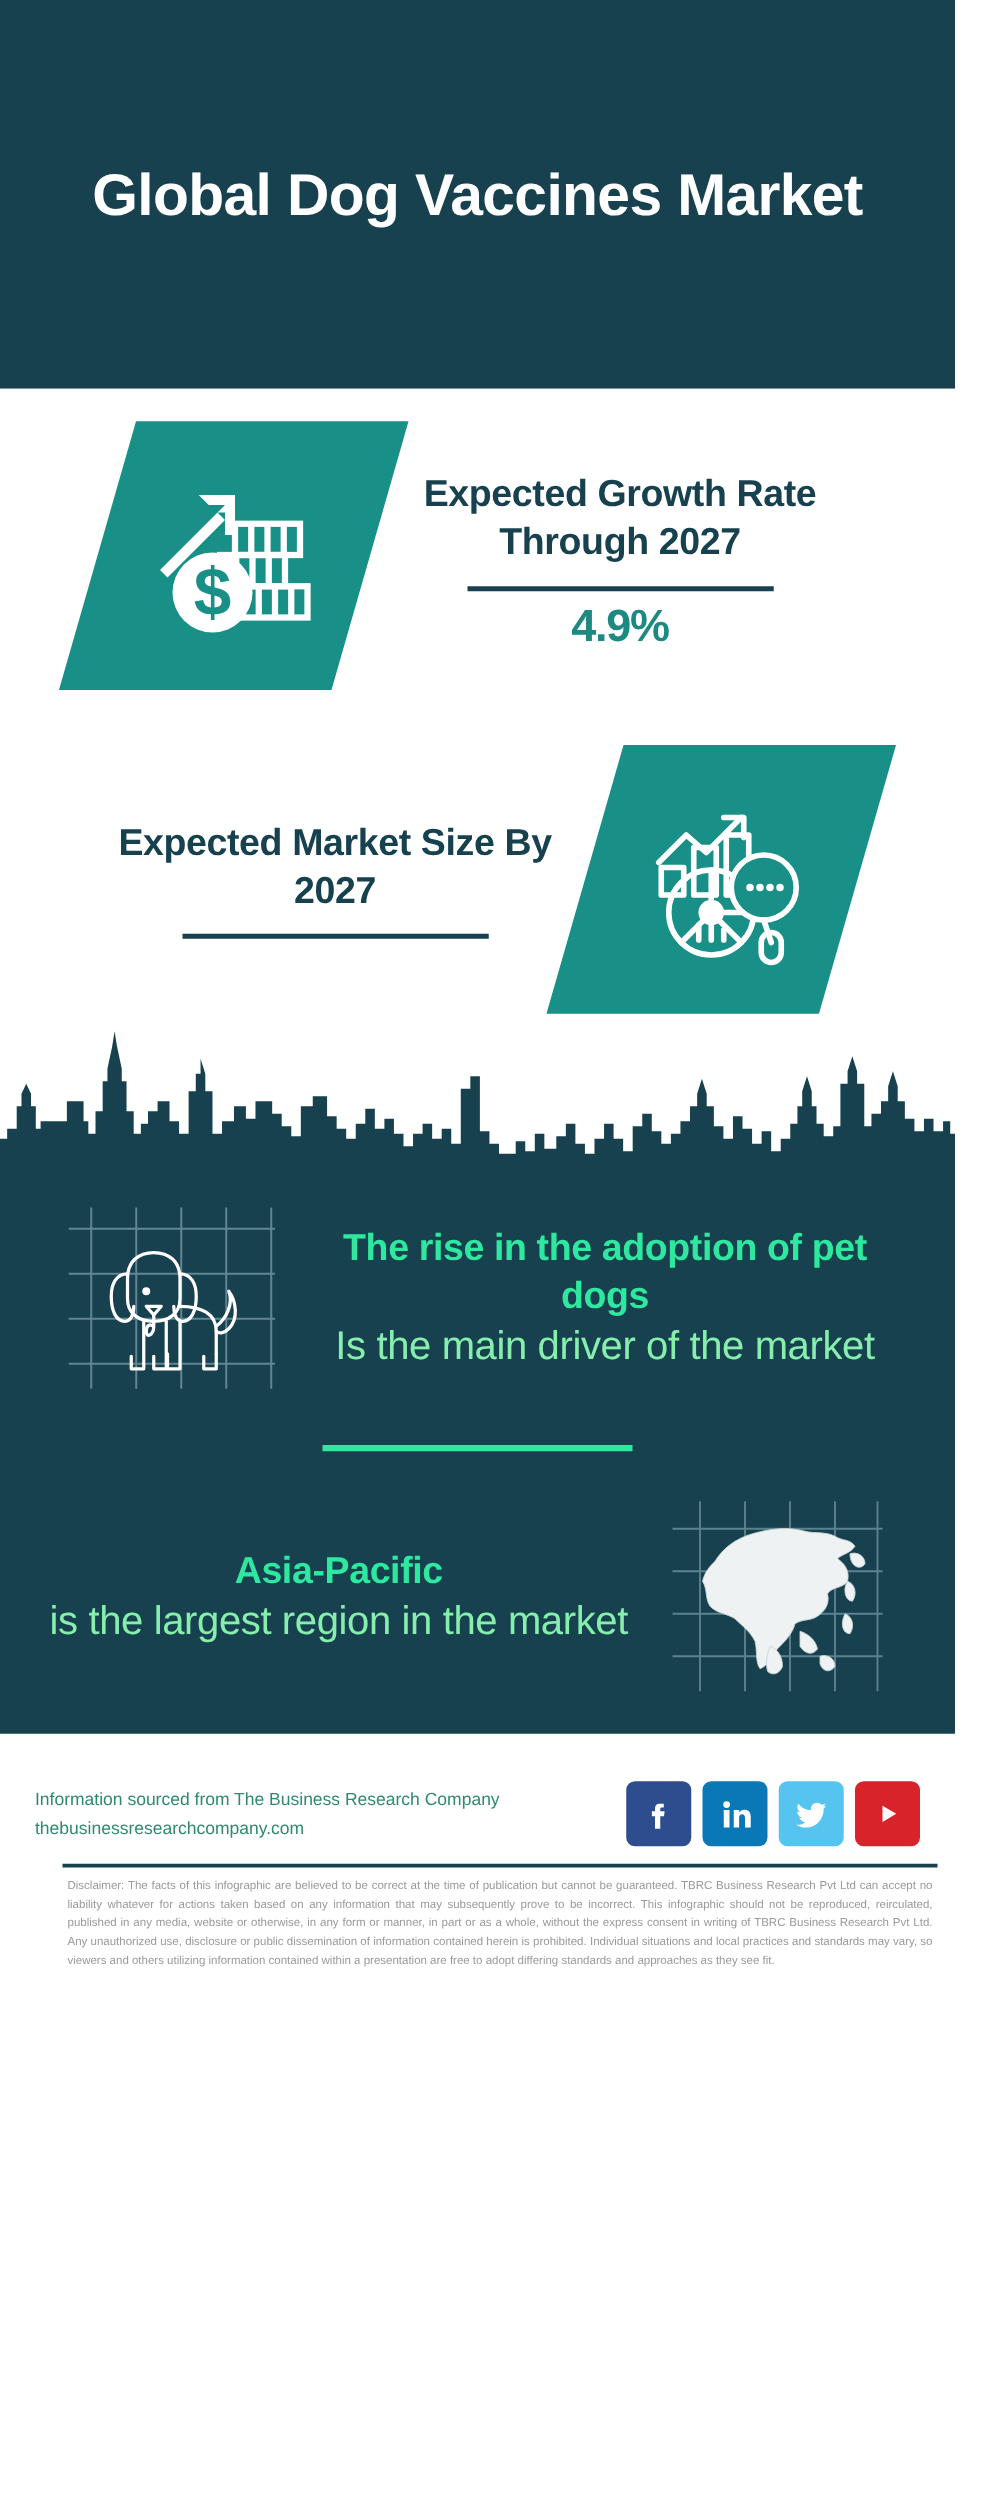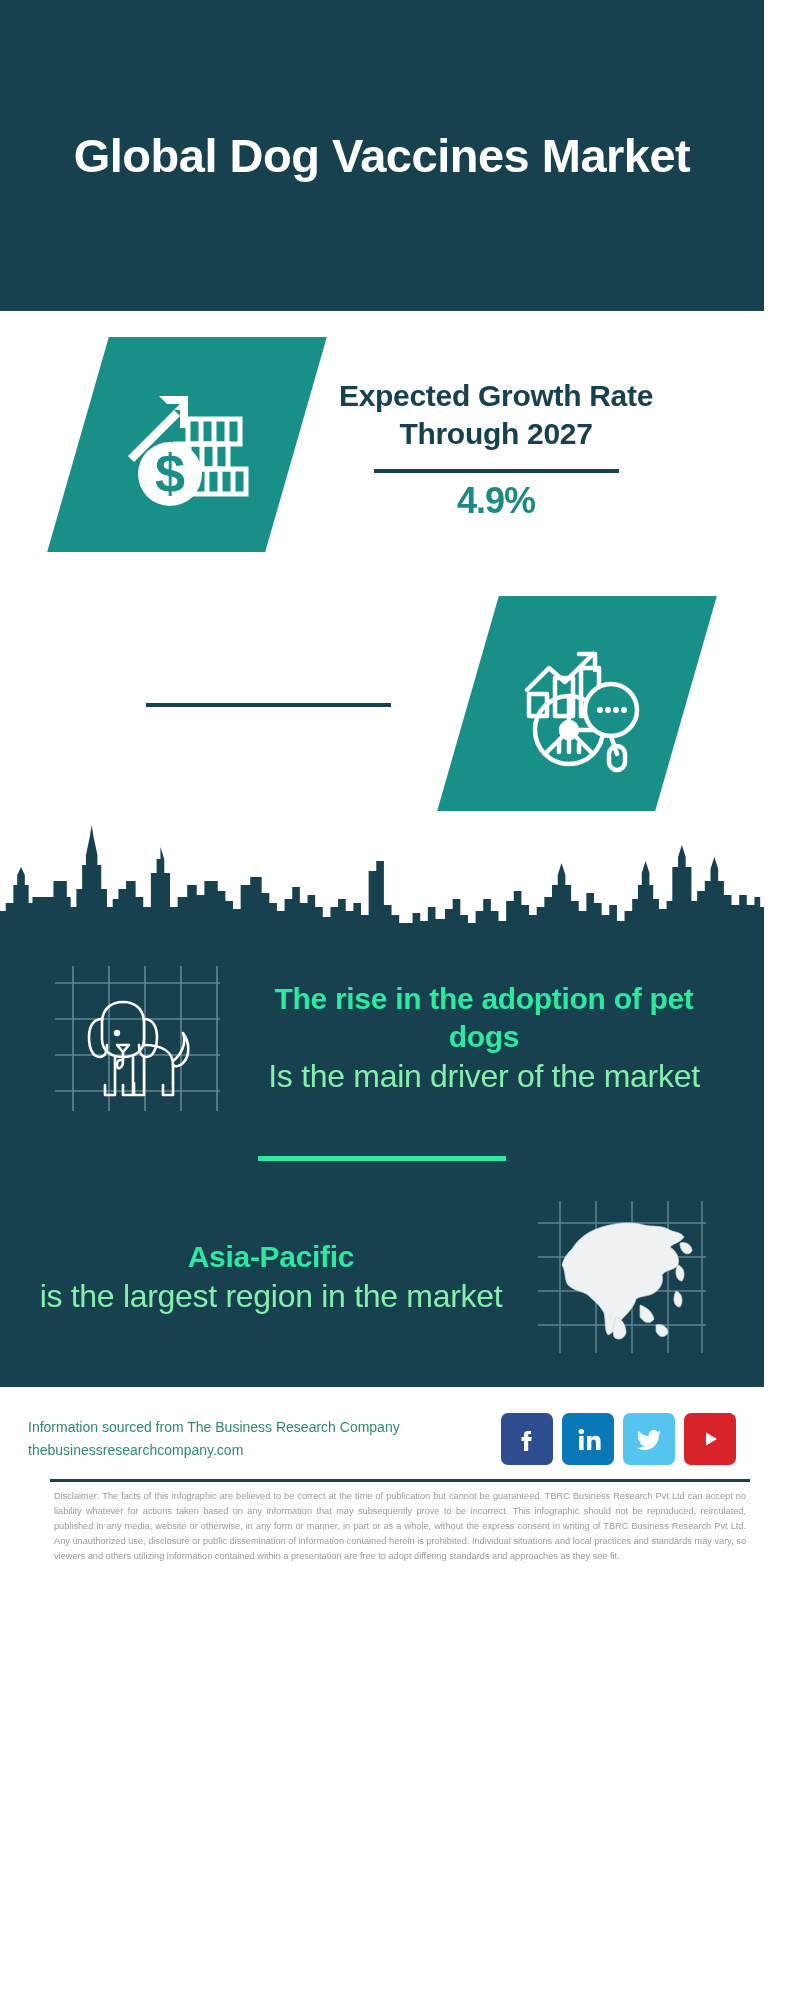--- a/index.html
+++ b/index.html
@@ -158,20 +158,21 @@
     margin: 38px auto 36px;
   }
 
   
   .footer {
     background: #ffffff;
     padding: 26px 28px 8px;
     display: flex;
     align-items: center;
     justify-content: space-between;
+    margin-top: 12px;
   }
   .footer-source {
     color: #2e8b6a;
     font-size: 14px;
     line-height: 1.65;
   }
   .social-row {
     display: flex;
     gap: 9px;
     align-items: center;
@@ -275,20 +276,21 @@
           </g>
           <g fill="#ffffff">
             <circle cx="93" cy="76" r="3"></circle>
             <circle cx="101" cy="76" r="3"></circle>
             <circle cx="109" cy="76" r="3"></circle>
             <circle cx="117" cy="76" r="3"></circle>
           </g>
         </svg>
       </div>
       <div class="stat-text">
+        <div class="stat-label">Expected Market Size By 2027</div>
         <div class="stat-rule"></div>
       </div>
     </div>
   </div>
 
   <svg class="skyline" viewBox="0 0 800 140" preserveAspectRatio="none">
     <path fill="#17414f" d="M0 140 L0 100 L6 100 L6 92 L14 92 L14 74 L18 74 L18 64 L22 56 L26 64 L26 74 L30 74 L30 92 L34 92 L34 86 L56 86 L56 70 L70 70 L70 86 L74 86 L74 96 L80 96 L80 78 L86 78 L86 54 L90 54 L90 44 L94 26 L96 14 L98 26 L102 44 L102 54 L106 54 L106 78 L112 78 L112 96 L118 96 L118 88 L124 88 L124 78 L132 78 L132 70 L142 70 L142 86 L150 86 L150 96 L158 96 L158 62 L164 62 L164 48 L168 48 L168 36 L172 48 L172 62 L178 62 L178 96 L186 96 L186 86 L196 86 L196 74 L206 74 L206 84 L214 84 L214 70 L228 70 L228 80 L236 80 L236 90 L244 90 L244 98 L252 98 L252 74 L262 74 L262 66 L274 66 L274 82 L282 82 L282 92 L290 92 L290 100 L298 100 L298 88 L306 88 L306 76 L314 76 L314 92 L322 92 L322 84 L330 84 L330 96 L338 96 L338 106 L346 106 L346 96 L354 96 L354 88 L362 88 L362 100 L370 100 L370 92 L378 92 L378 104 L386 104 L386 60 L394 60 L394 50 L402 50 L402 94 L410 94 L410 104 L418 104 L418 112 L432 112 L432 102 L440 102 L440 110 L448 110 L448 96 L456 96 L456 108 L466 108 L466 98 L474 98 L474 88 L482 88 L482 104 L490 104 L490 112 L498 112 L498 100 L506 100 L506 88 L514 88 L514 100 L522 100 L522 110 L530 110 L530 90 L538 90 L538 80 L546 80 L546 94 L554 94 L554 104 L562 104 L562 96 L570 96 L570 86 L578 86 L578 74 L584 74 L584 64 L588 52 L592 64 L592 74 L598 74 L598 90 L606 90 L606 100 L614 100 L614 82 L622 82 L622 92 L630 92 L630 104 L638 104 L638 94 L646 94 L646 110 L654 110 L654 100 L662 100 L662 88 L668 88 L668 74 L672 74 L672 62 L676 50 L680 62 L680 74 L684 74 L684 88 L690 88 L690 98 L698 98 L698 90 L704 90 L704 56 L710 56 L710 46 L714 34 L718 46 L718 56 L724 56 L724 90 L730 90 L730 80 L738 80 L738 70 L744 70 L744 58 L748 46 L752 58 L752 70 L758 70 L758 84 L766 84 L766 94 L774 94 L774 84 L782 84 L782 94 L790 94 L790 86 L796 86 L796 96 L800 96 L800 140 Z"></path>
   </svg>
 
   <div class="dark-body">

